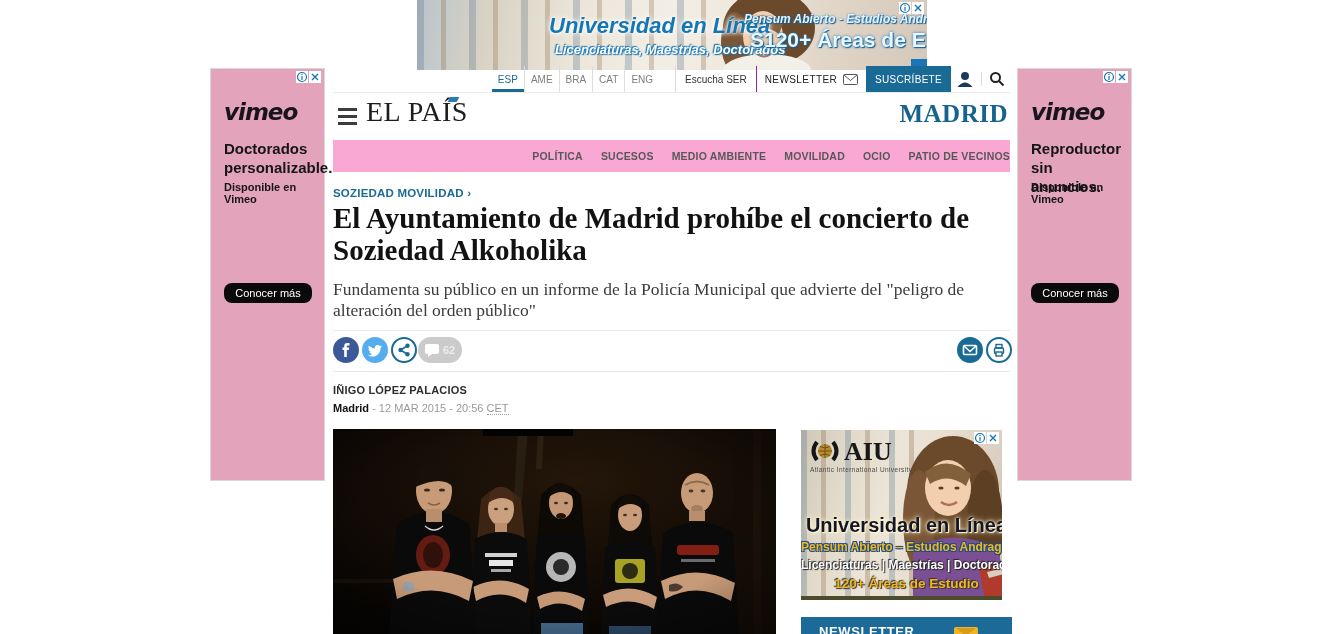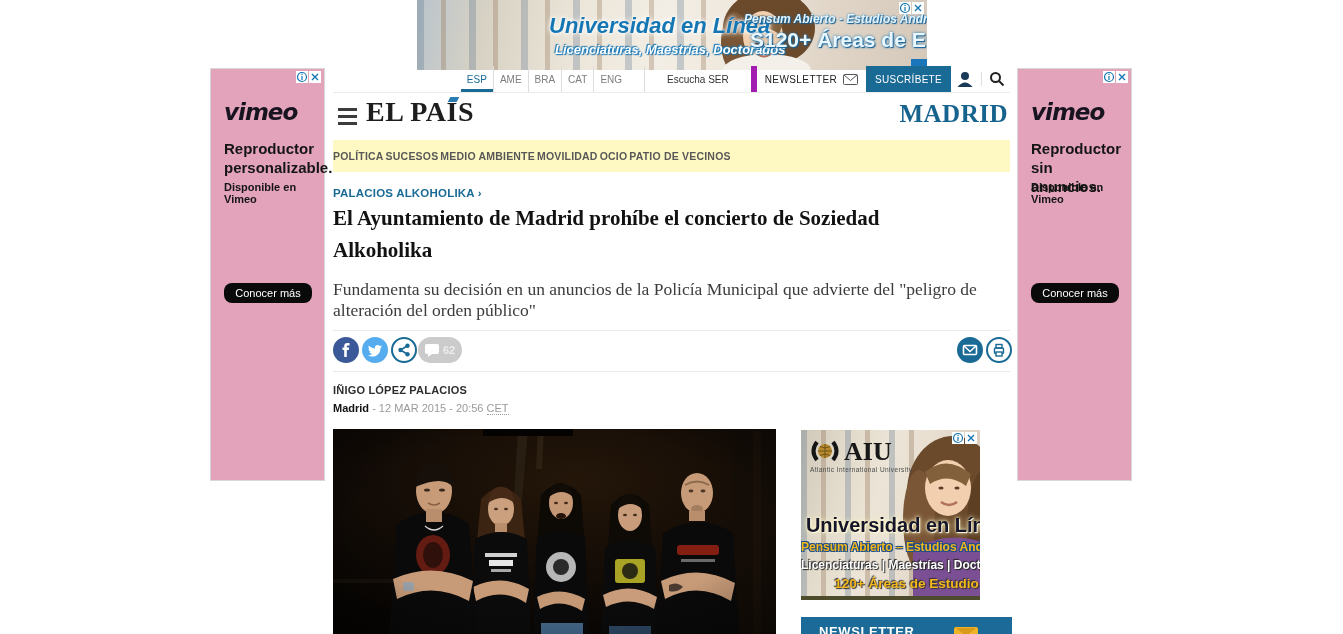--- a/index.html
+++ b/index.html
@@ -39,66 +39,66 @@
   .sky-cta { left:13px; top:214px; width:88px; height:20px; background:#0a0a0a; border-radius:8px;
     color:#fff; font-size:11px; text-align:center; line-height:20px; cursor:pointer; }
 
   
   .utilbar { left:333px; top:66px; width:677px; height:27px; border-bottom:1px solid #ebebeb;
     display:flex; justify-content:flex-end; align-items:stretch; font-size:10px; font-weight:normal; }
   .utilbar > * { display:flex; align-items:center; }
   .ed { padding:0 6px; color:#7d7d7d; cursor:pointer; }
   .ed + .ed { border-left:1px solid #ddd; }
   .ed.active { color:#1a6a96; box-shadow:inset 0 -3px 0 #1a6a96; }
-  .listen { margin-left:16px; padding:0 22px; border-left:1px solid #ddd; border-right:6px solid #a21caf; color:#333; cursor:pointer; }
+  .listen { margin-left:16px; padding:0 9px; border-left:1px solid #ddd; border-right:1px solid #a21caf; color:#333; cursor:pointer; }
   .newsl { padding:0 8px; color:#222; letter-spacing:.4px; cursor:pointer; gap:6px; }
   .subscribe { background:#1a6a96; color:#fff; padding:0 9px; letter-spacing:.3px; cursor:pointer; }
   .user-btn { width:28px; justify-content:center; cursor:pointer; }
   .bar-sep { width:1px; background:#ddd; margin:6px 2px; }
   .search-btn { width:26px; justify-content:center; cursor:pointer; }
 
   
   .masthead { left:333px; top:93px; width:677px; height:47px; }
   .hamburger { left:5px; top:15px; width:19px; cursor:pointer; }
   .hamburger i { display:block; height:3px; background:#3c3c3c; margin-bottom:4px; }
-  .logo { left:33px; top:3px; font-family:"Liberation Serif",serif; font-weight:bold; font-size:28px;
+  .logo { left:33px; top:3px; font-family:"Liberation Serif",serif; font-weight:normal; font-size:28px;
     color:#1d1d1d; letter-spacing:.5px; cursor:pointer; }
   .logo-accent { left:116px; top:4px; width:9px; height:5px; background:#2b7bb3; transform:skewX(-28deg); }
   .section-title { right:2px; top:7px; font-family:"Liberation Serif",serif; font-weight:bold; font-size:25px;
     color:#16638e; letter-spacing:.5px; cursor:pointer; }
 
   
-  .nav { left:333px; top:140px; width:677px; height:32px; background:#fef9c3;
-    display:flex; justify-content:flex-start; align-items:center; gap:2px; }
+  .nav { left:333px; top:140px; width:677px; height:32px; background:#f9a8d4;
+    display:flex; justify-content:flex-end; align-items:center; gap:18px; }
   .nav span { font-size:10.5px; font-weight:bold; color:#585858; letter-spacing:.2px; cursor:pointer; white-space:nowrap; }
 
   
   .kicker { left:333px; top:187px; font-size:11.5px; font-weight:bold; color:#1a6a96; letter-spacing:.2px; cursor:pointer; }
   .headline { left:333px; top:202px; width:640px; font-family:"Liberation Serif",serif; font-weight:bold;
-    font-size:21px; line-height:32px; color:#121212; }
+    font-size:29px; line-height:32px; color:#121212; }
   .subhead { left:333px; top:279px; width:677px; font-family:"Liberation Serif",serif;
     font-size:17.5px; line-height:21px; color:#3c3c3c; }
   .rule { left:333px; width:677px; height:0; border-top:1px solid #e9e9e9; }
   .rule1 { top:330px; } .rule2 { top:371px; }
 
   .social { left:333px; top:337px; width:677px; height:27px; }
   .sbtn { position:absolute; top:0; width:26px; height:26px; border-radius:50%; cursor:pointer; }
   .cpill { position:absolute; left:85px; top:0; width:44px; height:26px; border-radius:13px; background:#cbcbcb;
     display:flex; align-items:center; padding-left:7px; gap:4px; cursor:pointer; }
   .cpill b { font-size:11px; color:#ededed; font-weight:bold; }
 
   .author { left:333px; top:384px; font-size:11px; font-weight:bold; color:#2e2e2e; letter-spacing:.2px; }
   .byline { left:333px; top:402px; font-size:11px; color:#9a9a9a; }
   .byline .loc { color:#111; font-weight:bold; }
   .byline .tz { border-bottom:1px dotted #9a9a9a; }
 
   .photo { left:333px; top:429px; width:443px; height:205px; background:#090604; }
 
   
-  .aiu { left:801px; top:430px; width:179px; height:170px; overflow:hidden; cursor:pointer;
+  .aiu { left:801px; top:430px; width:201px; height:170px; overflow:hidden; cursor:pointer;
     background:linear-gradient(105deg,#cfc8b8 0%,#e2dbcb 22%,#ece4d6 42%,#e8dfd1 60%,#d9cdbf 85%,#cfc2b4 100%); }
   .aiu-books { left:0; top:0; width:130px; height:170px; opacity:.28;
     background:repeating-linear-gradient(90deg,#4c6a84 0 6px,transparent 6px 20px,#7c5c3c 20px 25px,transparent 25px 44px); }
   .aiu-logo { left:8px; top:8px; display:flex; align-items:flex-end; gap:3px; }
   .aiu-logo-text { font-family:"Liberation Serif",serif; font-weight:bold; font-size:26px; line-height:24px; color:#181818; }
   .aiu-logo-sub { left:9px; top:36px; font-size:6.5px; color:#4a4a4a; letter-spacing:.4px; }
   .aiu-l1 { left:0; top:84px; width:211px; text-align:center; font-size:20px; font-weight:bold; color:#14142a; white-space:nowrap;
     text-shadow:0 0 3px #fdf4c0,0 0 6px #fdf4c0,1px 1px 1px #fff; }
   .aiu-l2 { left:0; top:110px; width:211px; text-align:center; font-size:12px; font-weight:bold; color:#f3b71c; white-space:nowrap;
     text-shadow:1px 1px 0 #1d4e89,-1px -1px 0 #1d4e89,1px -1px 0 #1d4e89,-1px 1px 0 #1d4e89; }
@@ -160,21 +160,21 @@
           <rect x="5.4" y="2.8" width="1.2" height="1.2" fill="#1576b4"></rect>
         </svg>
       </span>
     <span>
         <svg width="12" height="12">
           <path d="M3 3 L9 9 M9 3 L3 9" stroke="#1576b4" stroke-width="1.4"></path>
         </svg>
       </span>
   </div>
   <span class="ab vimeo-logo">vimeo</span>
-  <div class="ab sky-head">Reproductor personalizable.</div>
+  <div class="ab sky-head">Doctorados personalizable.</div>
   <div class="ab sky-sub">Disponible en Vimeo</div>
   <div class="ab sky-cta">Conocer más</div>
 </div>
 
 <div class="ab sky right">
   <div class="ab ad-ctl">
     <span>
         <svg width="12" height="12">
           <circle cx="6" cy="6" r="4.5" fill="none" stroke="#1576b4" stroke-width="1.2"></circle>
           <rect x="5.4" y="5" width="1.2" height="4" fill="#1576b4"></rect>
@@ -236,23 +236,23 @@
 
 <div class="ab nav">
   <span>POLÍTICA</span>
   <span>SUCESOS</span>
   <span>MEDIO AMBIENTE</span>
   <span>MOVILIDAD</span>
   <span>OCIO</span>
   <span>PATIO DE VECINOS</span>
 </div>
 
-<span class="ab kicker">PALACIOS ALKOHOLIKA ›</span>
+<span class="ab kicker">SOZIEDAD MOVILIDAD ›</span>
 <h1 class="ab headline">El Ayuntamiento de Madrid prohíbe el concierto de Soziedad Alkoholika</h1>
-<p class="ab subhead">Fundamenta su decisión en un anuncios de la Policía Municipal que advierte del "peligro de alteración del orden público"</p>
+<p class="ab subhead">Fundamenta su público en un informe de la Policía Municipal que advierte del "peligro de alteración del orden público"</p>
 
 <div class="ab rule rule1"></div>
 
 <div class="ab social">
   <span class="sbtn" style="left:0">
     <svg width="26" height="26">
         <circle cx="13" cy="13" r="13" fill="#3b5998"></circle>
         <path d="M14.6 8.6h1.9V6h-2.3c-2 0-3 1.2-3 3v1.6H9.5v2.5h1.7V20h2.6v-6.9h2l.3-2.5h-2.3V9.4c0-.6.2-.8.8-.8z" fill="#fff"></path>
       </svg>
   </span>

